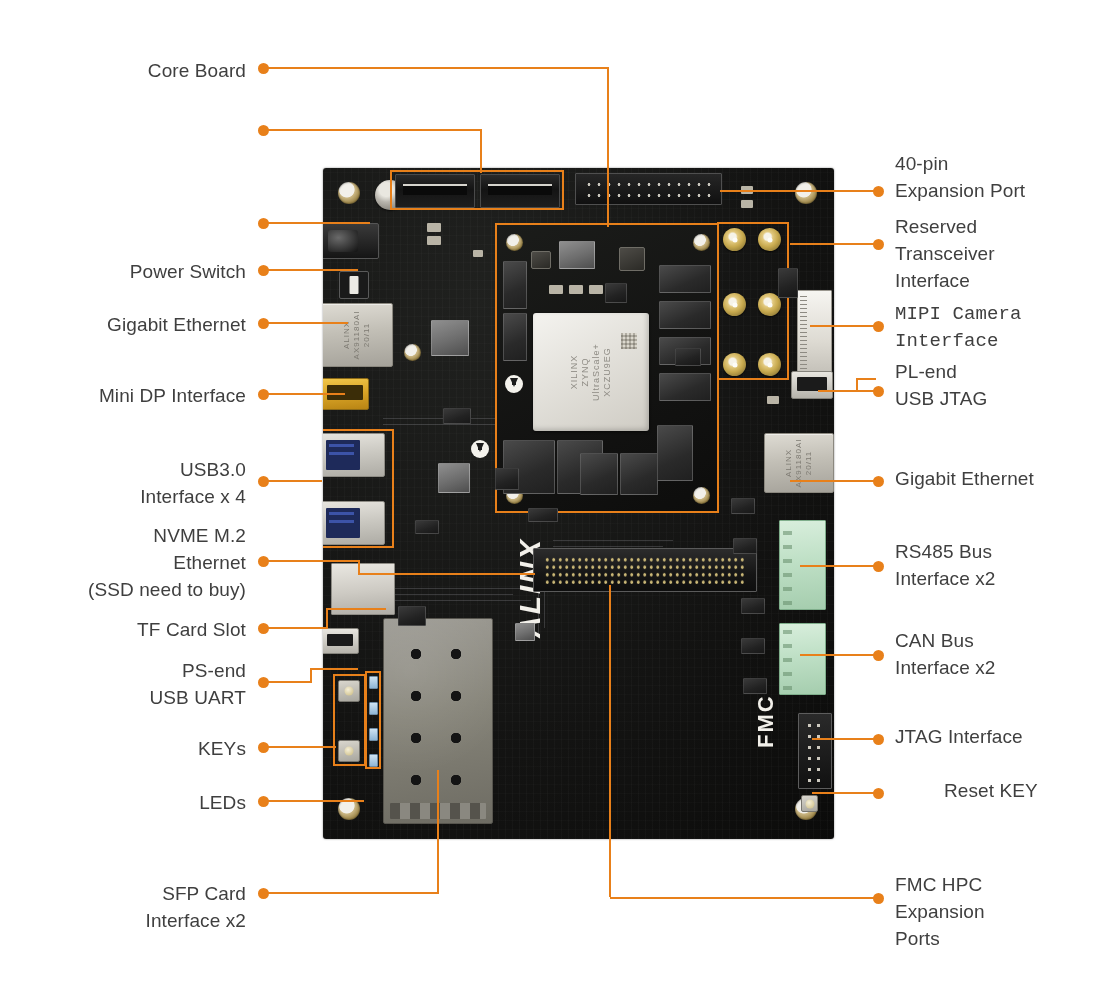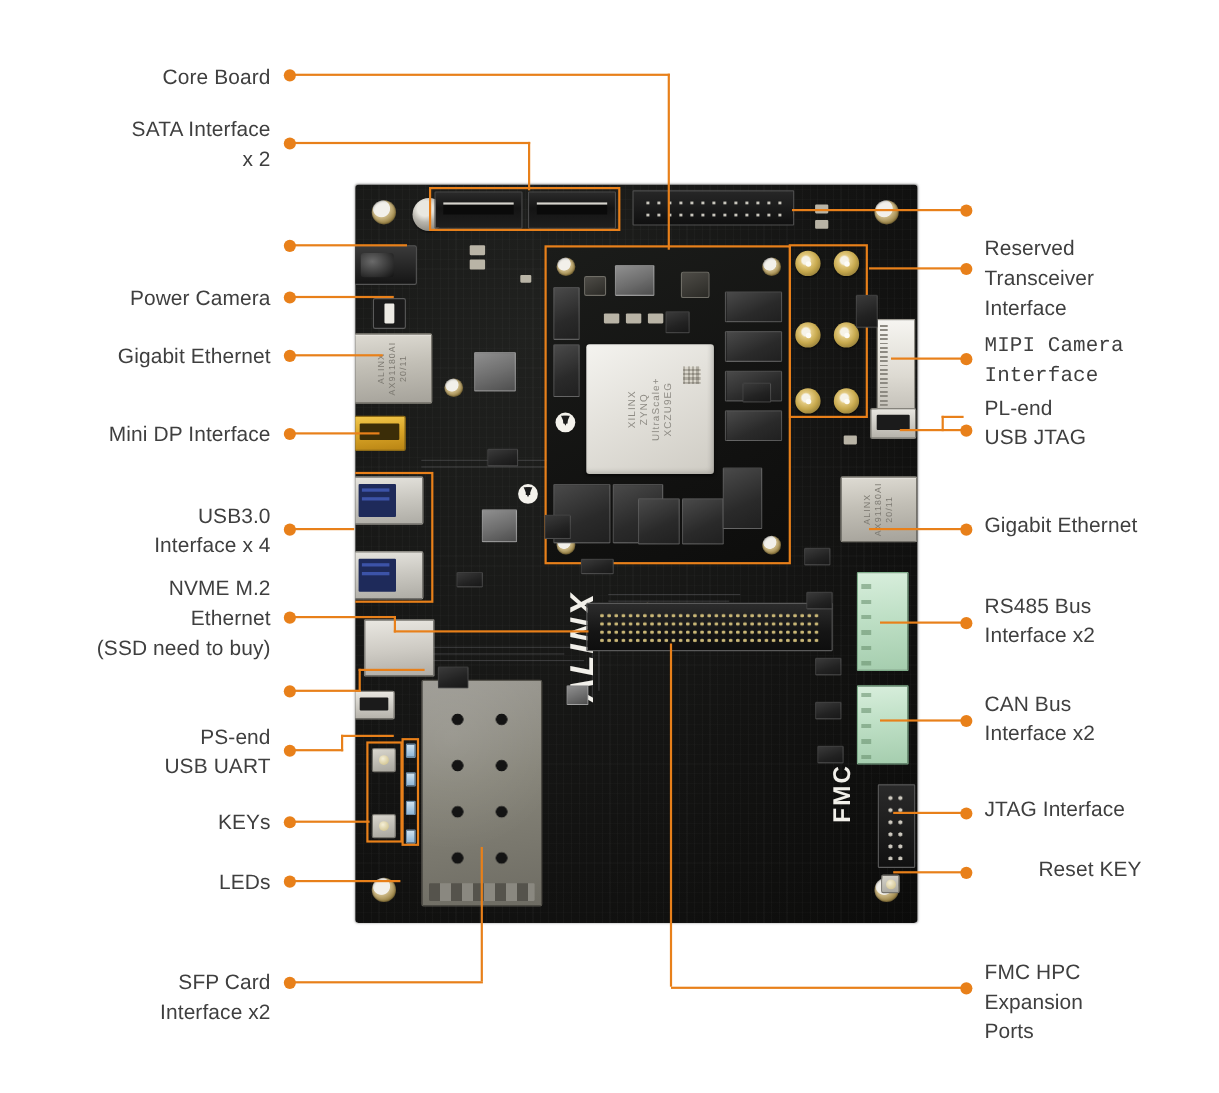--- a/index.html
+++ b/index.html
@@ -563,30 +563,28 @@
     <div class="chip light" style="left:192px;top:455px;width:18px;height:16px;"></div>
     <div class="chip" style="left:352px;top:180px;width:24px;height:16px;"></div>
     <div class="chip" style="left:205px;top:340px;width:28px;height:12px;"></div>
   </div>
 
   <div class="label right-align" style="left:0px; top:57px; width:246px;">Core Board</div>
   <div class="dot" style="left:258px; top:63px;"></div>
   <div class="hline" style="left:268px; top:67px; width:341px;"></div>
   <div class="vline" style="left:607px; top:67px; height:160px;"></div>
 
-  <div class="label right-align" style="left:0px; top:105px; width:246px;">SATA Interface
-x 2</div>
   <div class="dot" style="left:258px; top:125px;"></div>
   <div class="hline" style="left:268px; top:129px; width:214px;"></div>
   <div class="vline" style="left:480px; top:129px; height:44px;"></div>
 
   <div class="dot" style="left:258px; top:218px;"></div>
   <div class="hline" style="left:268px; top:222px; width:102px;"></div>
 
-  <div class="label right-align" style="left:0px; top:258px; width:246px;">Power Camera</div>
+  <div class="label right-align" style="left:0px; top:258px; width:246px;">Power Switch</div>
   <div class="dot" style="left:258px; top:265px;"></div>
   <div class="hline" style="left:268px; top:269px; width:90px;"></div>
 
   <div class="label right-align" style="left:0px; top:311px; width:246px;">Gigabit Ethernet</div>
   <div class="dot" style="left:258px; top:318px;"></div>
   <div class="hline" style="left:268px; top:322px; width:80px;"></div>
 
   <div class="label right-align" style="left:0px; top:382px; width:246px;">Mini DP Interface</div>
   <div class="dot" style="left:258px; top:389px;"></div>
   <div class="hline" style="left:268px; top:393px; width:77px;"></div>
@@ -597,20 +595,21 @@
   <div class="hline" style="left:268px; top:480px; width:54px;"></div>
 
   <div class="label right-align" style="left:0px; top:522px; width:246px;">NVME M.2
 Ethernet
 (SSD need to buy)</div>
   <div class="dot" style="left:258px; top:556px;"></div>
   <div class="hline" style="left:268px; top:560px; width:92px;"></div>
   <div class="vline" style="left:358px; top:560px; height:15px;"></div>
   <div class="hline" style="left:358px; top:573px; width:177px;"></div>
 
+  <div class="label right-align" style="left:0px; top:616px; width:246px;">TF Card Slot</div>
   <div class="dot" style="left:258px; top:623px;"></div>
   <div class="hline" style="left:268px; top:627px; width:60px;"></div>
   <div class="vline" style="left:326px; top:608px; height:21px;"></div>
   <div class="hline" style="left:326px; top:608px; width:60px;"></div>
 
   <div class="label right-align" style="left:0px; top:657px; width:246px;">PS-end
 USB UART</div>
   <div class="dot" style="left:258px; top:677px;"></div>
   <div class="hline" style="left:268px; top:681px; width:44px;"></div>
   <div class="vline" style="left:310px; top:668px; height:15px;"></div>
@@ -625,20 +624,22 @@
   <div class="hline" style="left:268px; top:800px; width:96px;"></div>
 
   <div class="label right-align" style="left:0px; top:880px; width:246px;">SFP Card
 Interface x2</div>
   <div class="dot" style="left:258px; top:888px;"></div>
   <div class="hline" style="left:268px; top:892px; width:171px;"></div>
   <div class="vline" style="left:437px; top:770px; height:122px;"></div>
 
   <div class="hline" style="left:720px; top:190px; width:155px;"></div>
   <div class="dot" style="left:873px; top:186px;"></div>
+  <div class="label left-align" style="left:895px; top:150px; width:213px;">40-pin
+Expansion Port</div>
 
   <div class="hline" style="left:790px; top:243px; width:85px;"></div>
   <div class="dot" style="left:873px; top:239px;"></div>
   <div class="label left-align" style="left:895px; top:213px; width:213px;">Reserved
 Transceiver
 Interface</div>
 
   <div class="hline" style="left:810px; top:325px; width:65px;"></div>
   <div class="dot" style="left:873px; top:321px;"></div>
   <div class="label left-align" style="left:895px; top:301px; width:213px;font-family:Liberation Mono, monospace;">MIPI Camera

